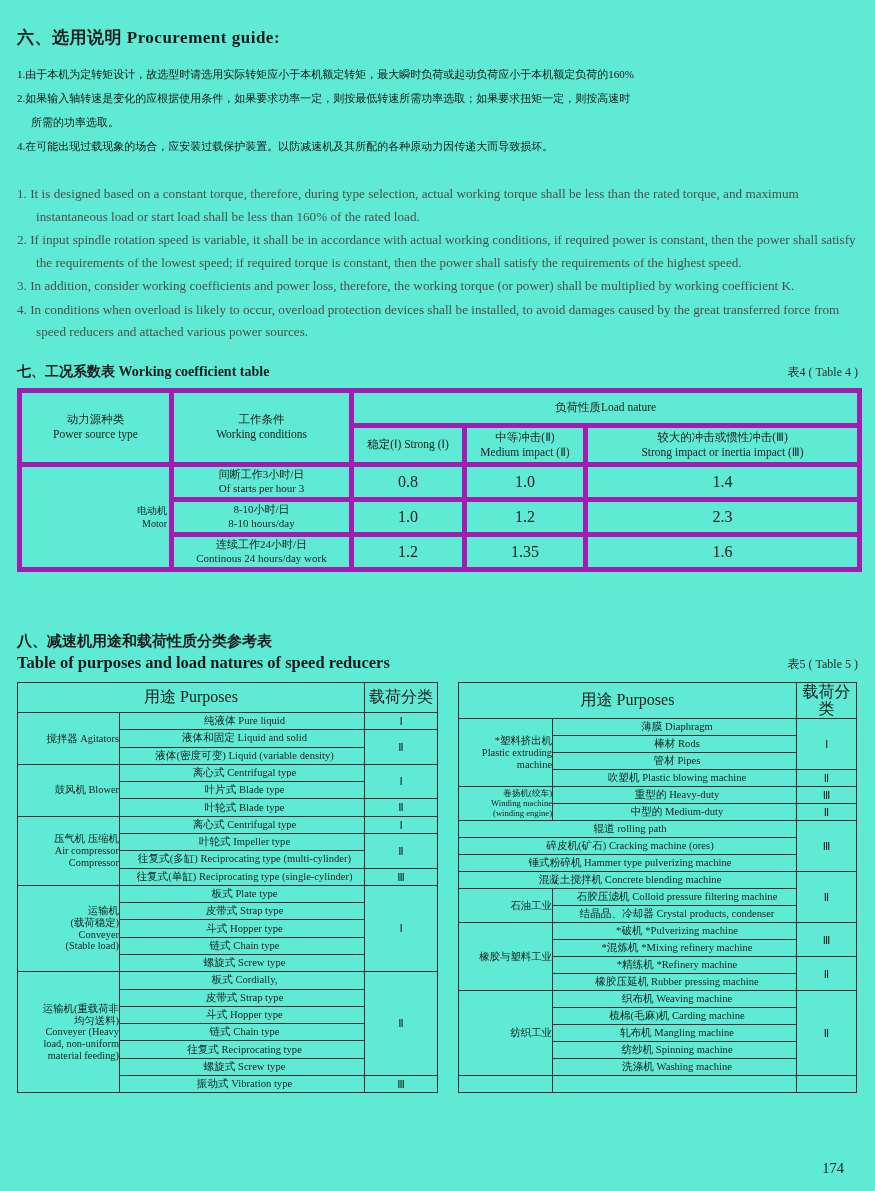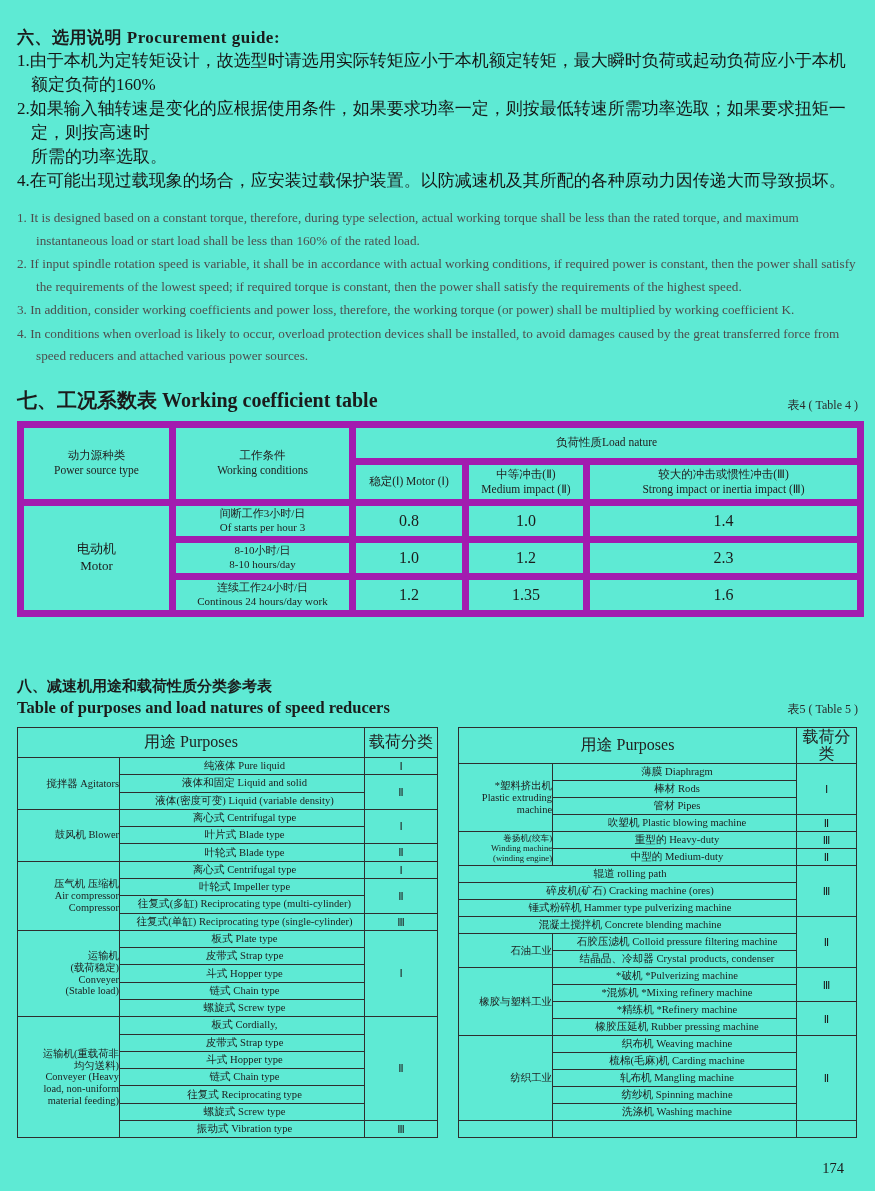--- a/index.html
+++ b/index.html
@@ -10,38 +10,38 @@
     box-sizing:border-box;
     padding:26px 17px 0 17px;
     font-family:Liberation Serif, serif;
     color:#1b1b1b;
     overflow:hidden;
   }
   .ml{white-space:pre-line;}
 
   
   .sec6-title{font-size:17px;font-weight:bold;letter-spacing:0.5px;}
-  .zh-list{font-size:17px;line-height:24px;color:#161616;}
+  .zh-list{margin-top:13px;font-size:11px;line-height:24px;color:#161616;}
   .zh-item{padding-left:14px;text-indent:-14px;white-space:pre-line;}
-  .en-list{margin-top:14px;font-size:13.2px;line-height:22.5px;color:#4e4e4e;}
+  .en-list{margin-top:25px;font-size:13.2px;line-height:22.5px;color:#4e4e4e;}
   .en-item{padding-left:19px;text-indent:-19px;margin-bottom:1px;}
 
   
   .sec7-head{display:flex;justify-content:space-between;align-items:flex-end;margin-top:19px;margin-bottom:7px;}
-  .sec7-title{font-size:20px;font-weight:bold;}
+  .sec7-title{font-size:14px;font-weight:bold;}
   .tbl-label{font-size:12px;color:#2a2a2a;}
 
   table{border-collapse:collapse;table-layout:fixed;}
   .t4{width:840px;}
-  .t4 td{border:7px solid #a21caf;text-align:center;vertical-align:middle;padding:1px 2px;}
+  .t4 td{border:5px solid #a21caf;text-align:center;vertical-align:middle;padding:1px 2px;}
   .t4 .hdr{font-size:11.5px;line-height:1.3;height:28px;color:#222;}
   .t4 .sub{height:32px;}
   .t4 .body-row td{height:28px;}
   .t4 .cond{font-size:11px;line-height:1.25;color:#222;}
-  .t4 .grp{font-size:13px;line-height:1.3;}
+  .t4 .grp{font-size:10px;line-height:1.3;text-align:right;}
   .t4 .val{font-size:16px;}
 
   
   .sec8-head{margin-top:60px;}
   .sec8-zh{font-size:15px;font-weight:bold;}
   .sec8-row{display:flex;justify-content:space-between;align-items:flex-end;margin-top:2px;}
   .sec8-en{font-size:16.5px;font-weight:bold;}
 
   .t5-wrap{display:flex;gap:20px;margin-top:9px;}
   .t5 td{border:1px solid #2e2e2e;vertical-align:middle;padding:0;font-size:10.6px;line-height:1.12;color:#1d1d1d;}
@@ -91,21 +91,21 @@
       </colgroup>
     <tbody>
         <tr>
       <td rowspan="2" class="hdr ml">动力源种类
 Power source type</td>
       <td rowspan="2" class="hdr ml">工作条件
 Working conditions</td>
       <td colspan="3" class="hdr">负荷性质Load nature</td>
     </tr>
     <tr>
-      <td class="hdr sub">稳定(Ⅰ) Motor (Ⅰ)</td>
+      <td class="hdr sub">稳定(Ⅰ) Strong (Ⅰ)</td>
       <td class="hdr sub ml">中等冲击(Ⅱ)
 Medium impact (Ⅱ)</td>
       <td class="hdr sub ml">较大的冲击或惯性冲击(Ⅲ)
 Strong impact or inertia impact (Ⅲ)</td>
     </tr>
     <tr class="body-row">
       <td rowspan="3" class="grp ml">电动机
 Motor</td>
       <td class="cond ml">间断工作3小时/日
 Of starts per hour 3</td>

